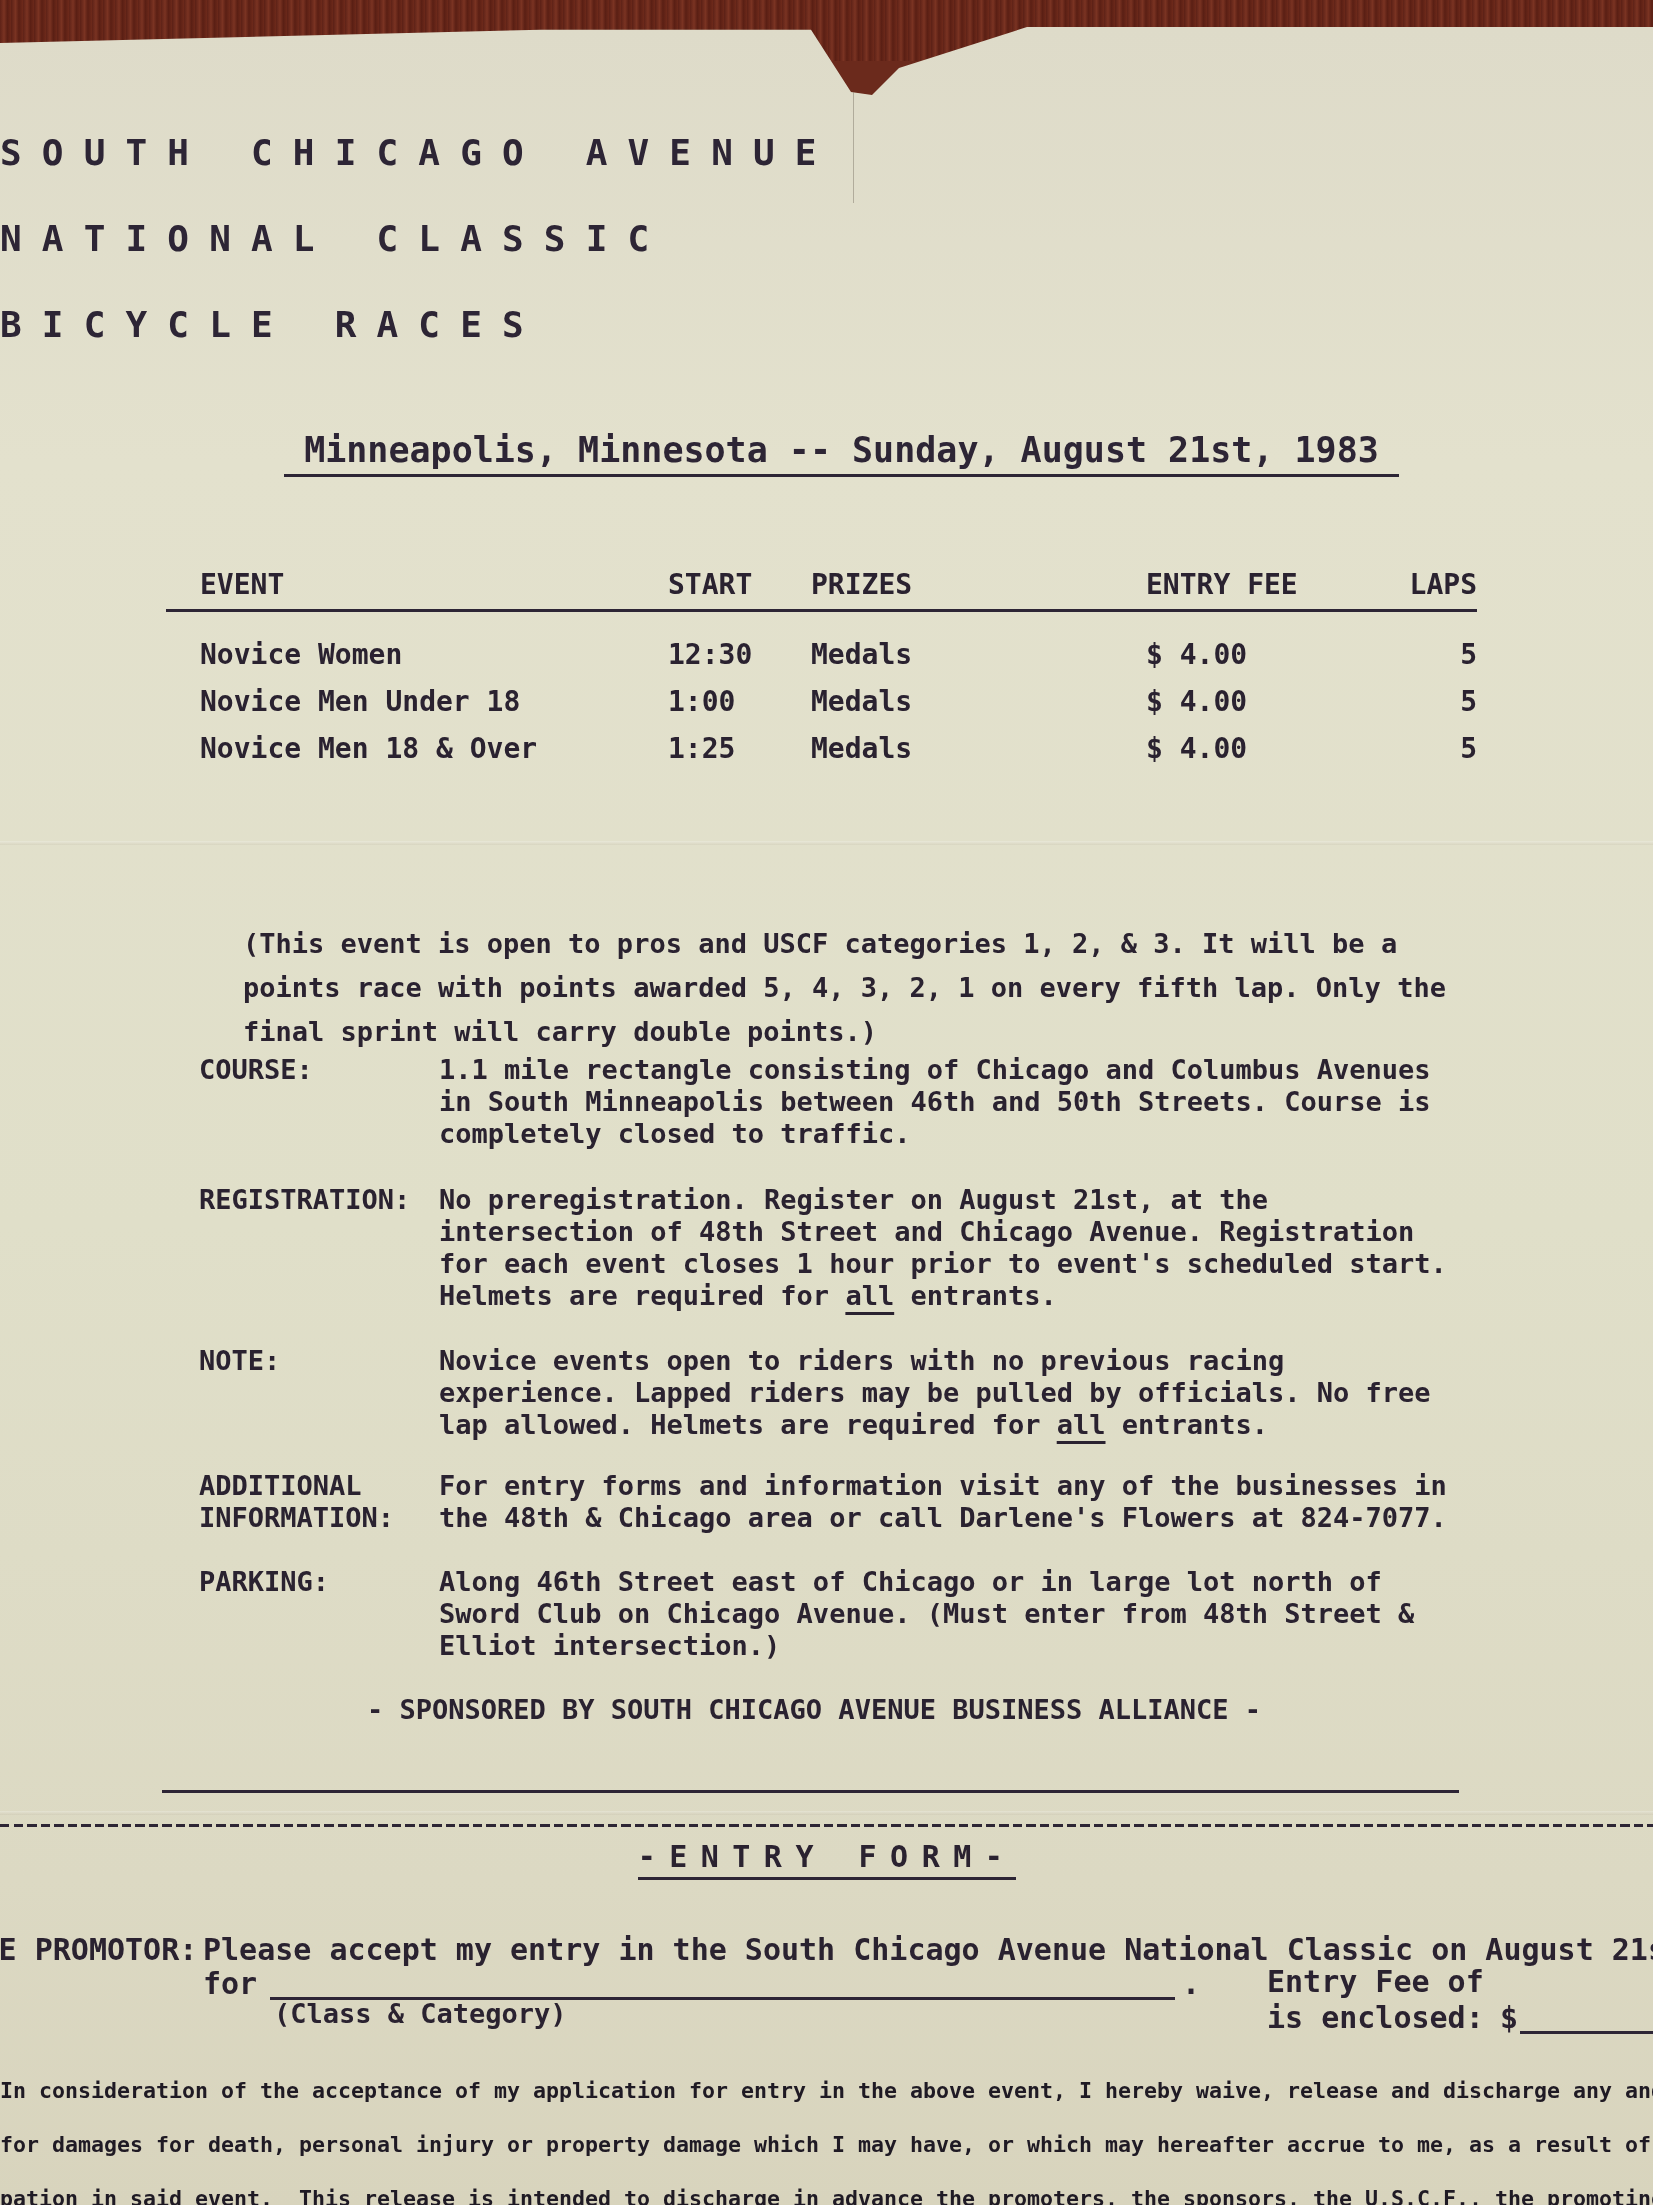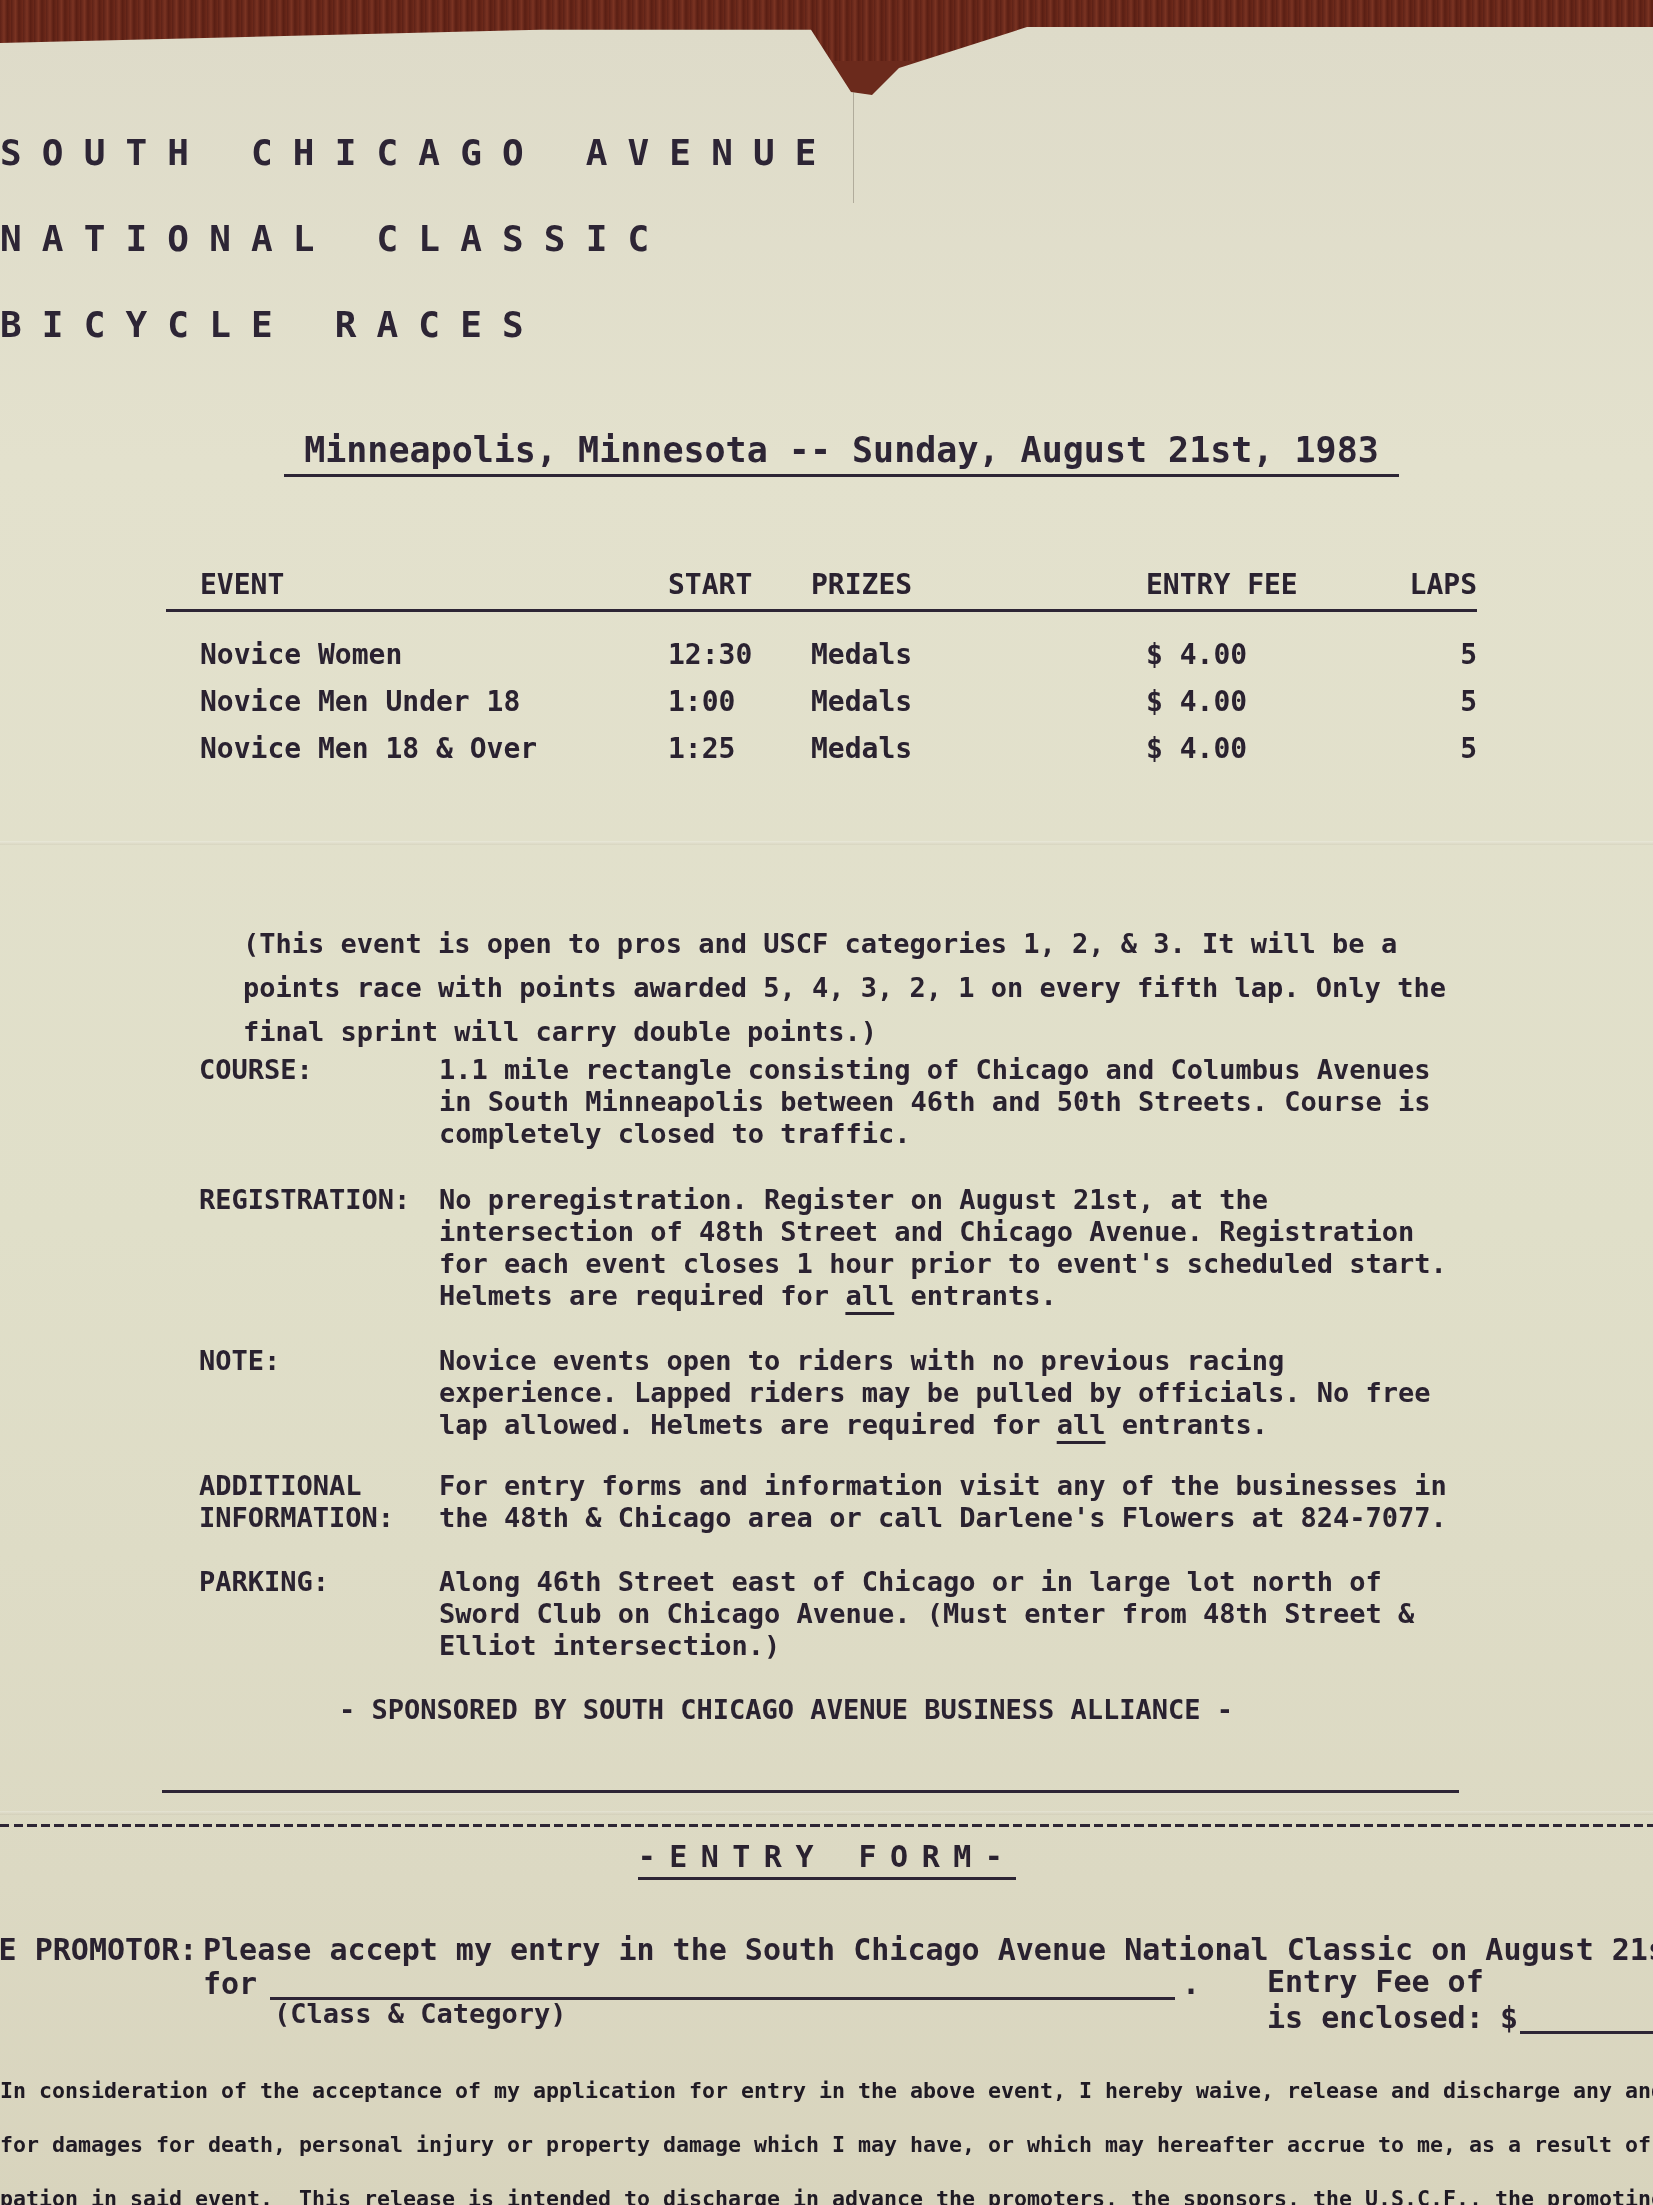--- a/index.html
+++ b/index.html
@@ -49,21 +49,21 @@
   .note-para {
     position: absolute; left: 199px; top: 922px; width: 1284px;
     font-size: 27px; font-weight: bold; line-height: 44px; white-space: pre-line; margin-left: 44px;
   }
   .section { position: absolute; left: 199px; width: 1297px; font-size: 27px; font-weight: bold; line-height: 32px; }
   .section .label { position: absolute; left: 0; top: 0; width: 230px; white-space: pre-line; }
   .section .body { position: absolute; left: 240px; top: 0; width: 1068px; white-space: pre-line; }
   .u { text-decoration: underline; text-decoration-thickness: 2.7px; text-underline-offset: 6.8px; }
   .sponsor {
     position: absolute; left: 0; top: 1694px; width: 1572px; text-align: center;
-    font-size: 27px; font-weight: bold;
+    font-size: 27px; font-weight: bold; padding-left: 28px;
   }
   .solid-rule { position: absolute; left: 162px; top: 1790px; width: 1297px; height: 3.4px; background: #2d2535; }
   .dash-rule {
     position: absolute; left: 0; top: 1824px; width: 1654px; height: 3.4px;
     background: repeating-linear-gradient(90deg, #2d2535 0 9.5px, transparent 9.5px 13.5px);
   }
   .entry-title {
     position: absolute; left: 0; top: 1839px; width: 1654px; text-align: center;
     font-size: 30px; font-weight: bold; letter-spacing: 0.45em;
   }

